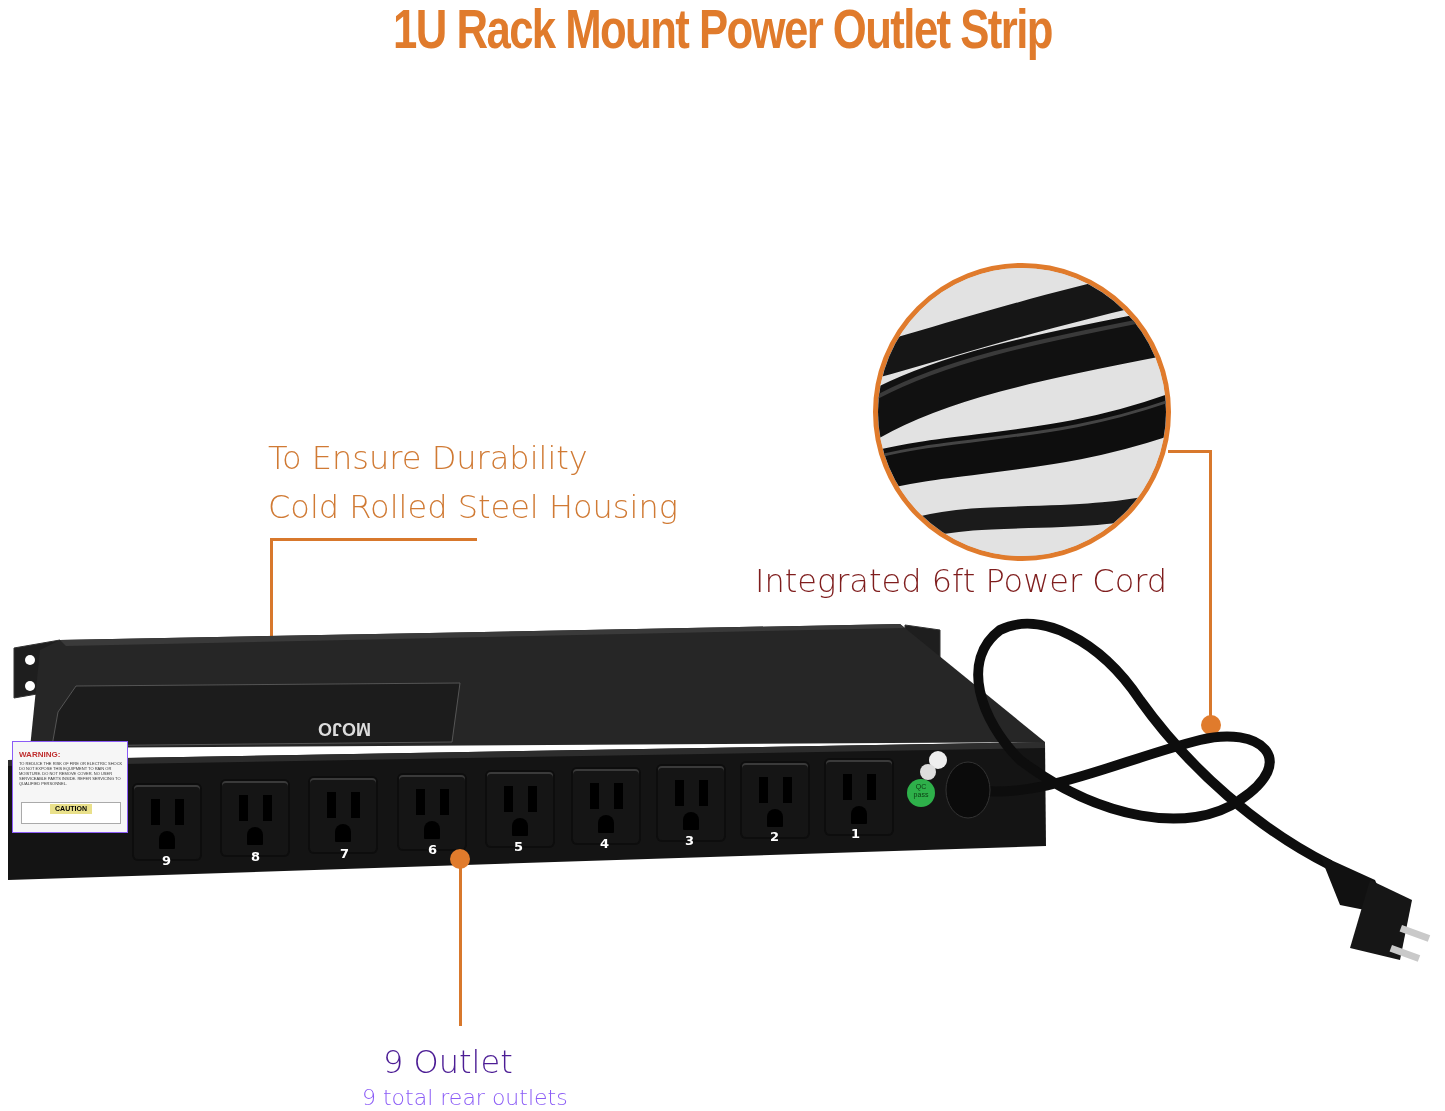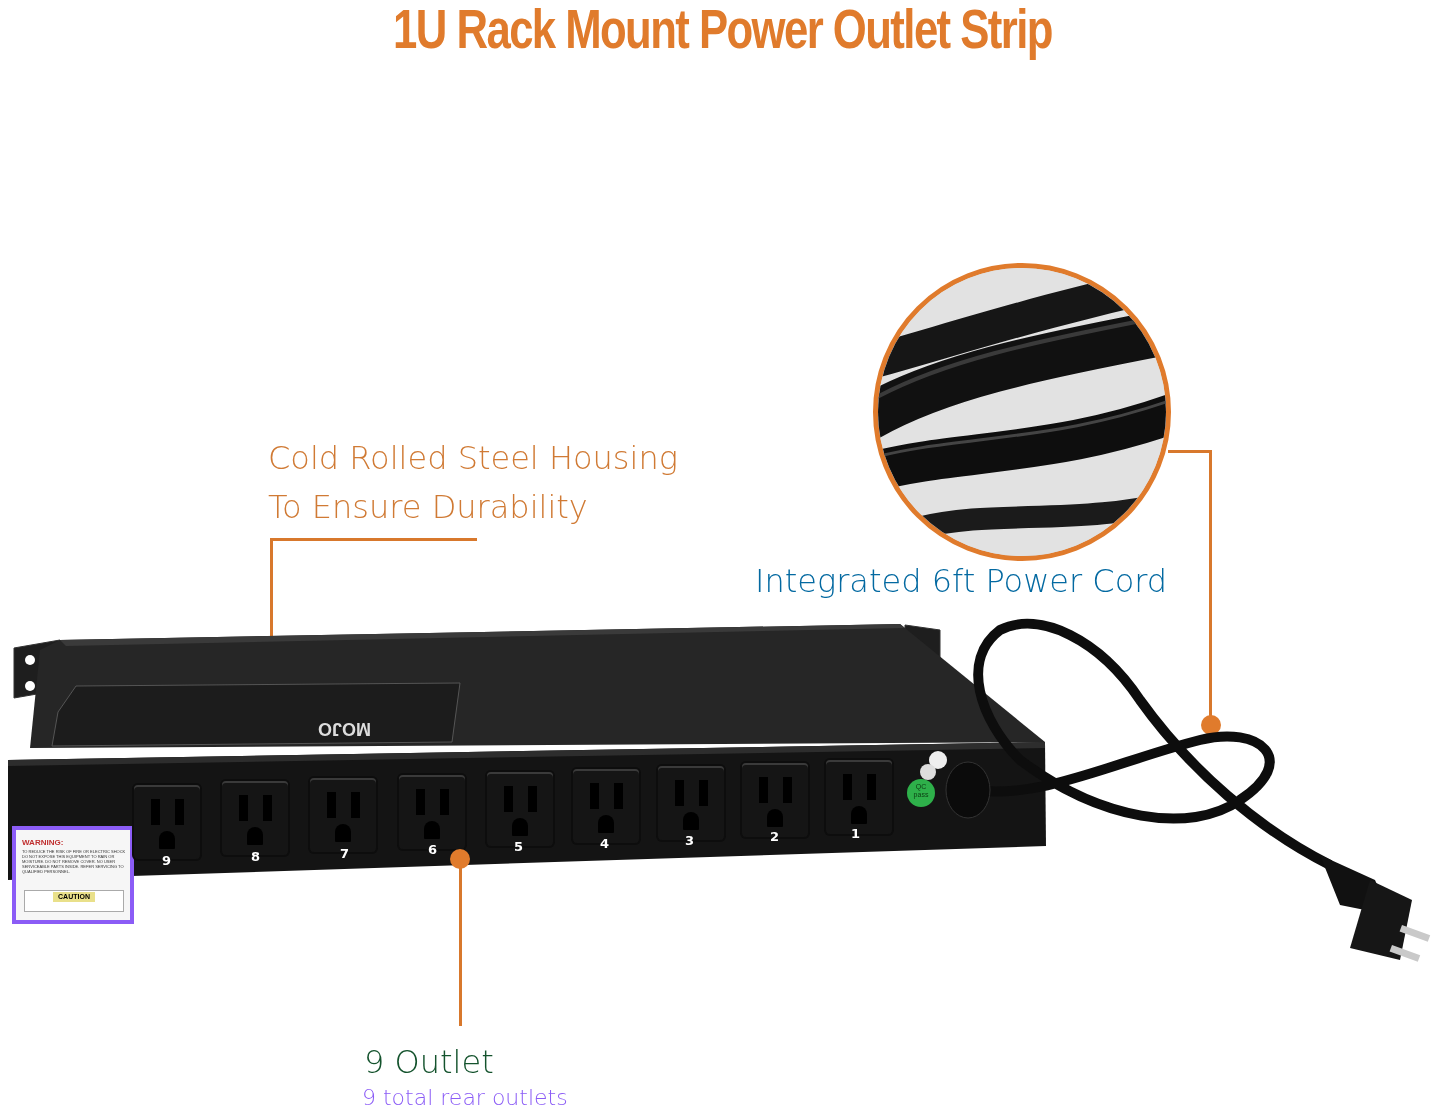--- a/index.html
+++ b/index.html
@@ -18,51 +18,51 @@
   .dot { position:absolute; width:20px; height:20px; border-radius:50%; background:#e07b2c; }
   .circle { position:absolute; left:873px; top:263px; width:298px; height:298px; border-radius:50%;
             border:5px solid #e07b2c; overflow:hidden; box-sizing:border-box; background:#dcdcdc; }
   .unit-top { position:absolute; }
   .outlet { position:absolute; width:66px; height:74px; background:#151515; border-radius:4px;
             box-shadow: inset 0 2px 0 #3a3a3a, 0 0 0 2px #0d0d0d; }
   .outlet .slot { position:absolute; width:9px; height:26px; background:#000; top:14px; }
   .outlet .slot.l { left:17px; } .outlet .slot.r { left:41px; }
   .outlet .gnd { position:absolute; left:25px; top:46px; width:16px; height:18px; background:#000; border-radius:8px 8px 1px 1px; }
   .onum { position:absolute; color:#ffffff; font-weight:bold; font-size:13px; font-family:"DejaVu Sans",sans-serif; }
-  .label-warn { position:absolute; left:12px; top:826px; width:114px; height:90px; background:#f6f6f6; border:4px solid #8b5cf6; }
+  .label-warn { position:absolute; left:12px; top:741px; width:114px; height:90px; background:#f6f6f6; border:1px solid #8b5cf6; }
   .warn-title { position:absolute; left:6px; top:8px; font-size:8px; color:#c03030; font-weight:bold; }
   .warn-text { position:absolute; left:6px; top:19px; width:104px; font-size:4px; line-height:5px; color:#333; }
   .warn-caution { position:absolute; left:8px; top:60px; width:98px; height:20px; border:1px solid #aaa; background:#fff; }
   .warn-caution span { position:absolute; left:28px; top:1px; width:42px; height:10px; background:#e9e08a; font-size:7px; font-weight:bold; text-align:center; line-height:10px; }
 </style>
 </head>
 <body>
 
 <div class="title" style="color:#e07b2c;">1U Rack Mount Power Outlet Strip</div>
 
 <div class="callout c-steel" style="color:#d07a34;">
+  <div>To Ensure Durability</div>
   <div>Cold Rolled Steel Housing</div>
-  <div>To Ensure Durability</div>
 </div>
 <div class="line" style="left:270px;top:538px;width:207px;height:3px;"></div>
 <div class="line" style="left:270px;top:538px;width:3px;height:114px;"></div>
 <div class="dot" style="left:261px;top:652px;"></div>
 
 <div class="circle">
   <svg width="298" height="298" viewBox="0 0 298 298">
     <rect width="298" height="298" fill="#e2e2e2"></rect>
     <path d="M-10 150 C 60 110, 150 90, 310 60" stroke="#111" stroke-width="46" fill="none"></path>
     <path d="M-10 150 C 60 110, 150 90, 310 60" stroke="#3a3a3a" stroke-width="4" fill="none" transform="translate(0,-16)"></path>
     <path d="M-10 205 C 80 180, 180 190, 310 140" stroke="#0e0e0e" stroke-width="40" fill="none"></path>
     <path d="M-10 205 C 80 180, 180 190, 310 140" stroke="#444" stroke-width="3" fill="none" transform="translate(0,-14)"></path>
     <path d="M-10 95 C 80 70, 170 40, 310 10" stroke="#161616" stroke-width="34" fill="none"></path>
     <path d="M40 260 C 120 240, 200 260, 310 230" stroke="#1b1b1b" stroke-width="22" fill="none"></path>
   </svg>
 </div>
-<div class="callout c-cord" style="color:#0369a1;">Integrated 6ft Power Cord</div>
+<div class="callout c-cord" style="color:#7f1d1d;">Integrated 6ft Power Cord</div>
 <div class="line" style="left:1168px;top:450px;width:44px;height:3px;"></div>
 <div class="line" style="left:1209px;top:450px;width:3px;height:270px;"></div>
 <div class="dot" style="left:1201px;top:715px;"></div>
 
 <svg class="unit-top" style="left:0;top:600px;" width="1445" height="380" viewBox="0 600 1445 380">
 
   <path d="M14 648 L60 640 L60 690 L14 698 Z" fill="#1e1e1e" stroke="#333"></path>
   <circle cx="30" cy="660" r="5" fill="#fff"></circle>
     <circle cx="30" cy="686" r="5" fill="#fff"></circle>
   <path d="M905 625 L940 630 L940 660 L905 655 Z" fill="#1e1e1e" stroke="#333"></path>
@@ -154,14 +154,14 @@
 <div class="onum" style="left:770px;top:829px;">2</div>
 <div class="outlet" style="left:826px;top:760px;">
     <div class="slot l"></div>
     <div class="slot r"></div>
     <div class="gnd"></div>
   </div>
 <div class="onum" style="left:851px;top:826px;">1</div>
 
 <div class="dot" style="left:450px;top:849px;"></div>
 <div class="line" style="left:459px;top:868px;width:3px;height:158px;"></div>
-<div class="callout c-outlet" style="color:#14532d;">9 Outlet</div>
+<div class="callout c-outlet" style="color:#4c1d95;margin-left:19px;">9 Outlet</div>
 <div class="callout c-outlet-sub" style="color:#8b5cf6;">9 total rear outlets</div>
 
 </body></html>

